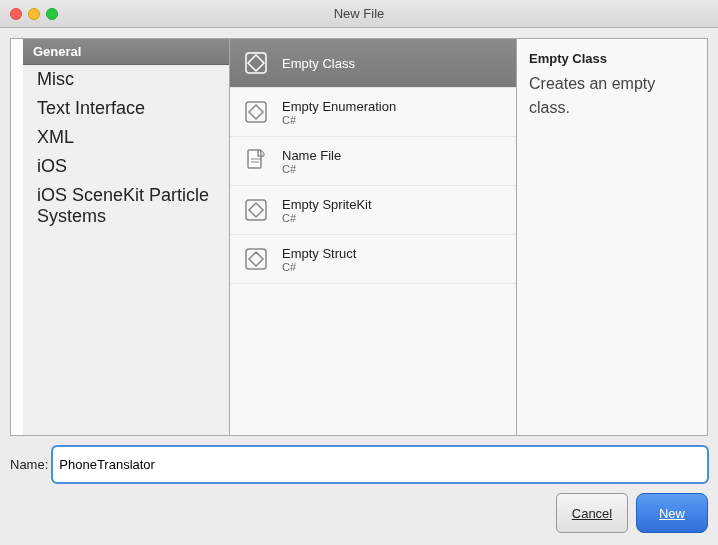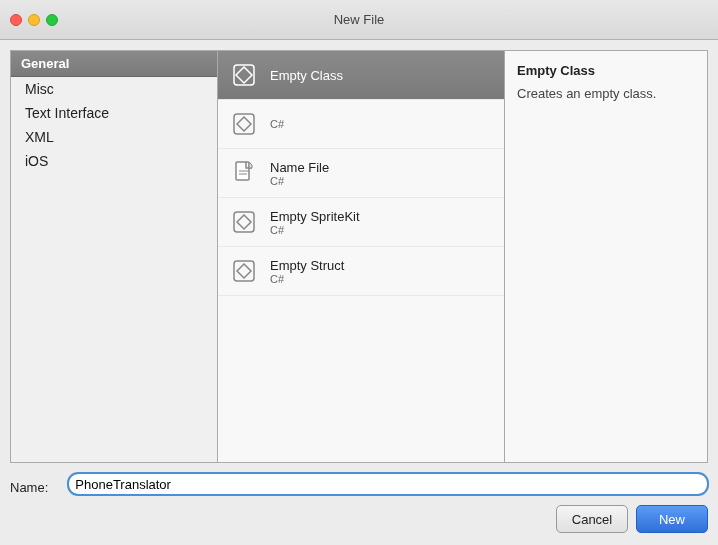--- a/index.html
+++ b/index.html
@@ -10,21 +10,21 @@
       font-family: -apple-system, 'Helvetica Neue', Arial, sans-serif;
       font-size: 13px;
       color: #222;
       display: flex;
       flex-direction: column;
       overflow: hidden;
     }
 
     
     .title-bar {
-      height: 40px;
+      height: 28px;
       background: linear-gradient(to bottom, #e8e8e8, #d8d8d8);
       border-bottom: 1px solid #b0b0b0;
       display: flex;
       align-items: center;
       justify-content: center;
       position: relative;
       flex-shrink: 0;
     }
     .title-bar-buttons {
       position: absolute;
@@ -56,20 +56,21 @@
       overflow: hidden;
     }
 
     
     .panels {
       display: flex;
       flex: 1;
       border: 1px solid #aaa;
       background: #fff;
       overflow: hidden;
+      padding-left: 12px;
     }
 
     
     .left-panel {
       width: 207px;
       border-right: 1px solid #aaa;
       background: #f0f0f0;
       overflow-y: auto;
       flex-shrink: 0;
     }
@@ -77,21 +78,21 @@
       background: linear-gradient(to bottom, #8a8a8a, #7a7a7a);
       color: #fff;
       padding: 5px 10px;
       font-size: 13px;
       font-weight: 600;
       border-bottom: 1px solid #666;
     }
     .left-panel-item {
       padding: 4px 14px;
       cursor: pointer;
-      font-size: 14px;
+      font-size: 18px;
       color: #222;
     }
 
     
     .mid-panel {
       width: 287px;
       border-right: 1px solid #aaa;
       background: #f8f8f8;
       overflow-y: auto;
       flex-shrink: 0;
@@ -140,72 +141,74 @@
       padding: 12px;
       overflow-y: auto;
     }
     .right-panel-title {
       font-size: 13px;
       font-weight: 700;
       color: #222;
       margin-bottom: 6px;
     }
     .right-panel-desc {
-      font-size: 13px;
+      font-size: 16px;
       color: #444;
       line-height: 1.5;
     }
 
     
     .bottom-bar {
       padding: 10px 10px;
       display: flex;
-      align-items: flex-end;
-      gap: 20px;
+      align-items: center;
+      gap: 4px;
       flex-shrink: 0;
     }
     .name-label {
       font-size: 13px;
       color: #222;
       white-space: nowrap;
     }
     .name-input {
       flex: 1;
-      height: 22px;
+      height: 37px;
       border: 1px solid #aaa;
-      border-radius: 10px;
+      border-radius: 5px;
       padding: 2px 6px;
       font-size: 13px;
       outline: 2px solid #4a90d9;
       outline-offset: -1px;
       background: #fff;
     }
 
     .btn-row {
       padding: 0 10px 12px 10px;
       display: flex;
       justify-content: flex-end;
       gap: 8px;
       flex-shrink: 0;
     }
     .btn {
       min-width: 72px;
-      height: 28px;
+      height: 40px;
       border-radius: 5px;
       border: 1px solid #999;
       background: linear-gradient(to bottom, #f5f5f5, #e0e0e0);
       font-size: 13px;
       cursor: pointer;
       padding: 0 14px;
       color: #222;
+      text-decoration: underline;
     }
     .btn-primary {
       background: linear-gradient(to bottom, #5b9cf6, #2f6fd9);
       border-color: #2060c0;
       color: #fff;
+      border-radius: 8px;
     }
     .scrollbar-placeholder::-webkit-scrollbar { width: 8px; }
     .scrollbar-placeholder::-webkit-scrollbar-track { background: #f0f0f0; }
     .scrollbar-placeholder::-webkit-scrollbar-thumb { background: #ccc; border-radius: 4px; }
   </style>
 </head>
 <body>
 
 <div class="title-bar">
   <div class="title-bar-buttons">
@@ -218,20 +221,21 @@
 
 <div class="main-content">
   <div class="panels">
 
     <div class="left-panel scrollbar-placeholder">
       <div class="left-panel-header">General</div>
       <div class="left-panel-item">Misc</div>
       <div class="left-panel-item">Text Interface</div>
       <div class="left-panel-item">XML</div>
       <div class="left-panel-item">iOS</div>
+      <div class="left-panel-item">iOS SceneKit Particle Systems</div>
     </div>
 
     <div class="mid-panel scrollbar-placeholder">
 
       <div class="template-item selected">
         <div class="template-icon">
           <svg width="28" height="28" viewBox="0 0 28 28">
             <rect x="4" y="4" width="20" height="20" rx="3" fill="none" stroke="white" stroke-width="1.5"></rect>
             <polygon points="14,6 22,14 14,22 6,14" fill="none" stroke="white" stroke-width="1.5"></polygon>
           </svg>
@@ -242,20 +246,21 @@
       </div>
 
       <div class="template-item">
         <div class="template-icon">
           <svg width="28" height="28" viewBox="0 0 28 28">
             <rect x="4" y="4" width="20" height="20" rx="3" fill="none" stroke="#888" stroke-width="1.5"></rect>
             <polygon points="14,7 21,14 14,21 7,14" fill="none" stroke="#888" stroke-width="1.5"></polygon>
           </svg>
         </div>
         <div class="template-text">
+          <span class="template-name">Empty Enumeration</span>
           <span class="template-sub">C#</span>
         </div>
       </div>
 
       <div class="template-item">
         <div class="template-icon">
           <svg width="28" height="28" viewBox="0 0 28 28">
             <rect x="6" y="3" width="13" height="18" rx="1" fill="#fff" stroke="#888" stroke-width="1.5"></rect>
             <polyline points="16,3 16,9 22,9" fill="none" stroke="#888" stroke-width="1.5"></polyline>
             <polygon points="19,3 22,6 22,9 19,9" fill="#ddd" stroke="#888" stroke-width="1"></polygon>

